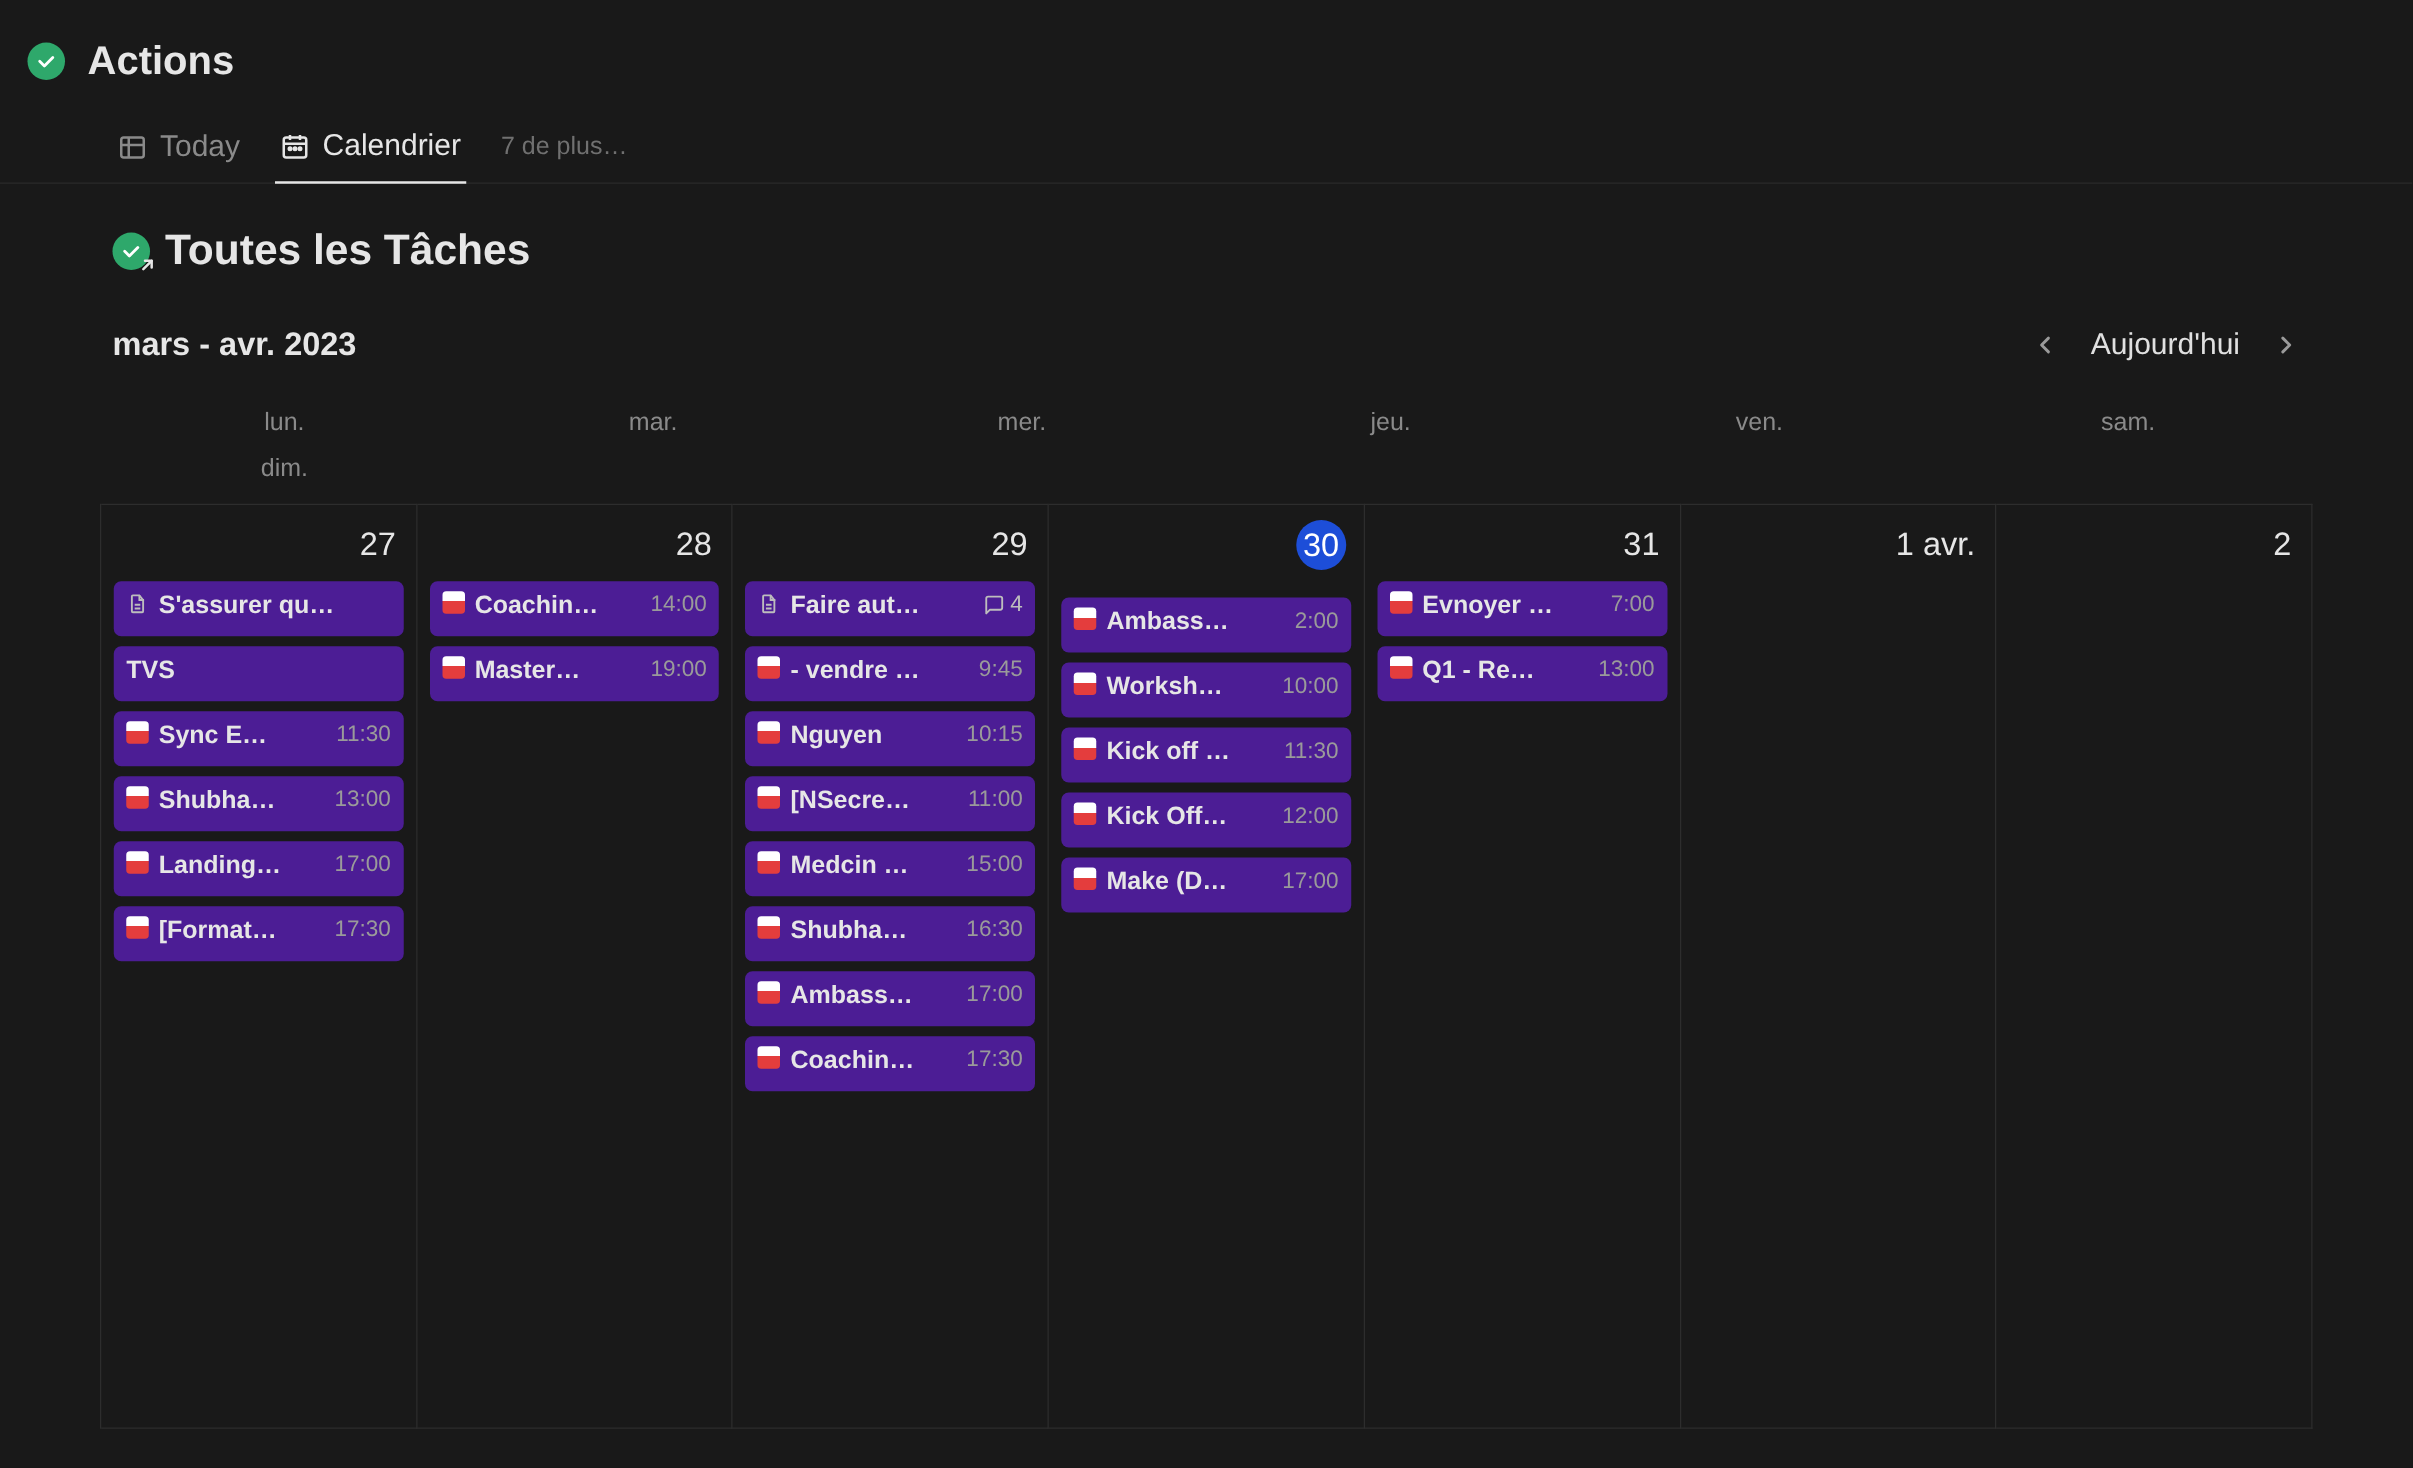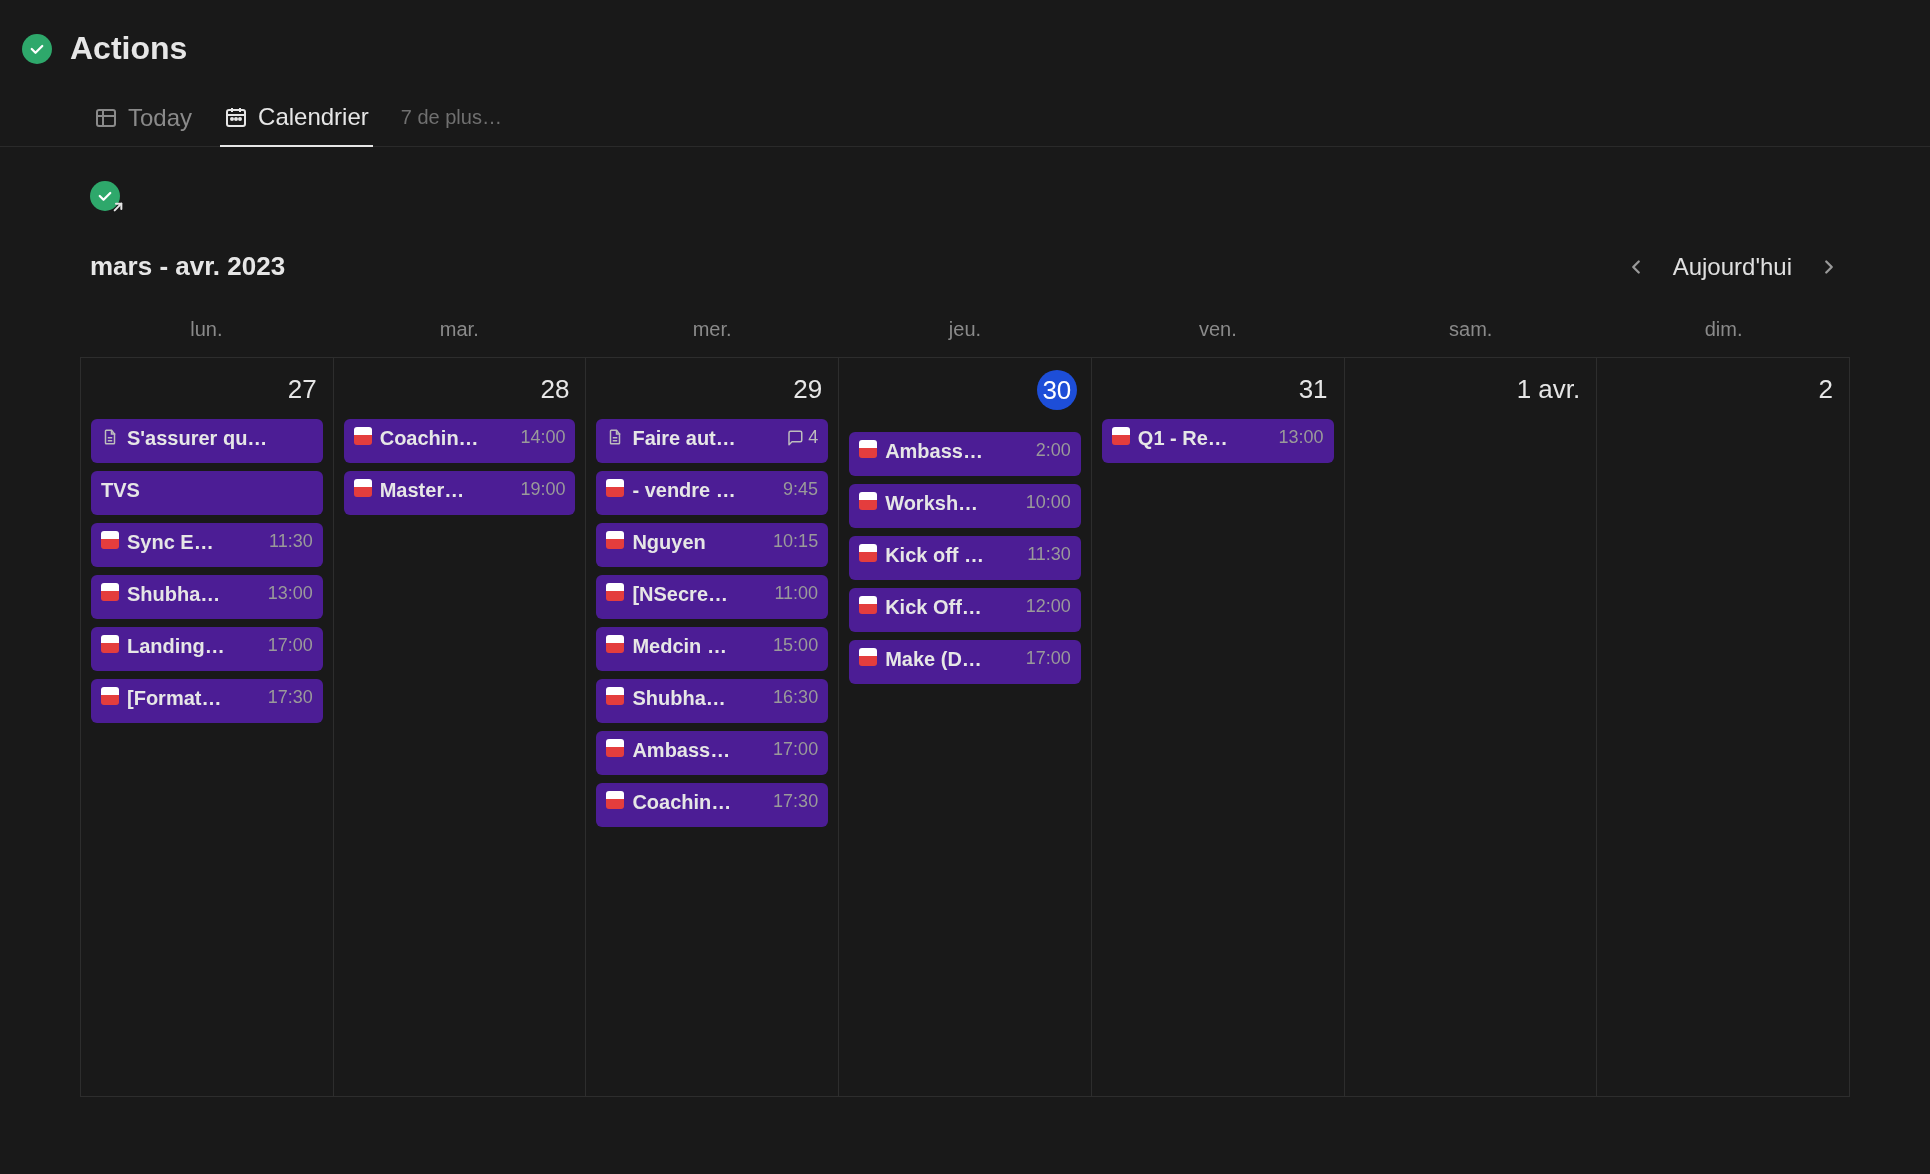--- a/index.html
+++ b/index.html
@@ -102,21 +102,21 @@
   .nav-btn { cursor: pointer; color: #9a9a9a; display:flex; }
   .today-btn { font-size: 24px; font-weight: 500; cursor: pointer; color:#e0e0e0; }
 
   .calendar {
     margin: 8px 80px 0 80px;
     border-left: none;
     border-right: none;
   }
   .dow-row {
     display: grid;
-    grid-template-columns: repeat(7, 1fr);
+    grid-template-columns: repeat(6, 1fr);
     padding: 8px 0;
   }
   .dow {
     text-align: center;
     font-size: 20px;
     color: #8a8a8a;
     padding: 6px 0 8px 0;
   }
   .week-row {
     display: grid;
@@ -231,20 +231,21 @@
   <div class="subheader-row">
     <div class="sub-badge">
       <svg class="check" viewBox="0 0 24 24" fill="none" stroke="#fff" stroke-width="3" stroke-linecap="round" stroke-linejoin="round">
           <polyline points="5 12 10 17 19 8"></polyline>
         </svg>
       <svg class="arrow-out" viewBox="0 0 24 24" fill="none" stroke="#e6e6e6" stroke-width="3" stroke-linecap="round" stroke-linejoin="round">
           <path d="M7 17 L17 7"></path>
           <path d="M9 7 L17 7 L17 15"></path>
         </svg>
     </div>
+    <div class="sub-title">Toutes les Tâches</div>
   </div>
 
   <div class="nav-row">
     <div class="month-label">mars - avr. 2023</div>
     <div class="nav-controls">
       <span class="nav-btn">
         <svg width="22" height="22" viewBox="0 0 24 24" fill="none" stroke="currentColor" stroke-width="2.5" stroke-linecap="round" stroke-linejoin="round">
             <polyline points="15 18 9 12 15 6"></polyline>
           </svg>
       </span>
@@ -398,20 +399,25 @@
           <div class="event">
             <span class="ev-icon cal"></span>
             <span class="ev-title">Make (D…</span>
             <span class="ev-time">17:00</span>
           </div>
         </div>
         <div class="day-cell">
           <div class="day-num">31</div>
           <div class="event">
             <span class="ev-icon cal"></span>
+            <span class="ev-title">Evnoyer …</span>
+            <span class="ev-time">7:00</span>
+          </div>
+          <div class="event">
+            <span class="ev-icon cal"></span>
             <span class="ev-title">Q1 - Re…</span>
             <span class="ev-time">13:00</span>
           </div>
         </div>
         <div class="day-cell">
           <div class="day-num">1 avr.</div>
         </div>
         <div class="day-cell">
           <div class="day-num">2</div>
         </div>

